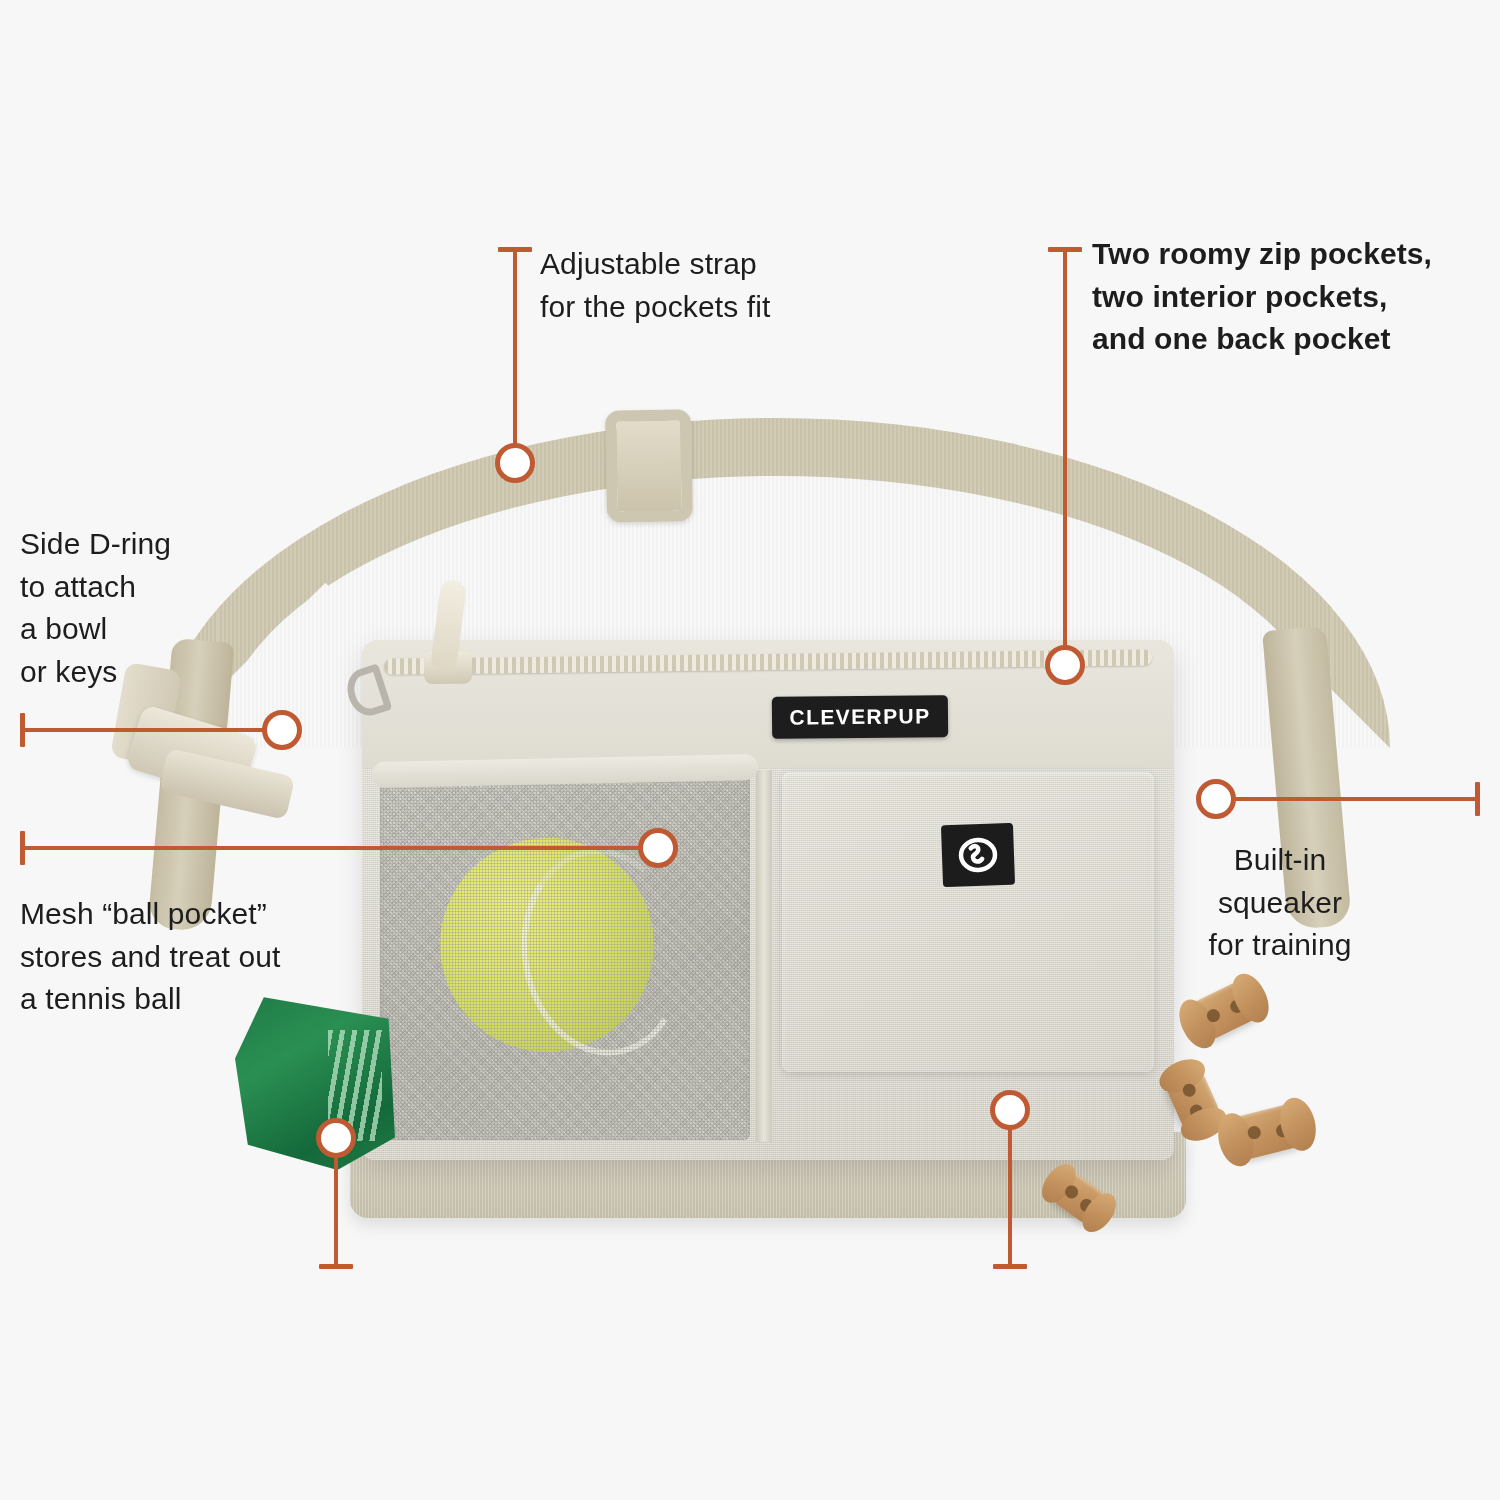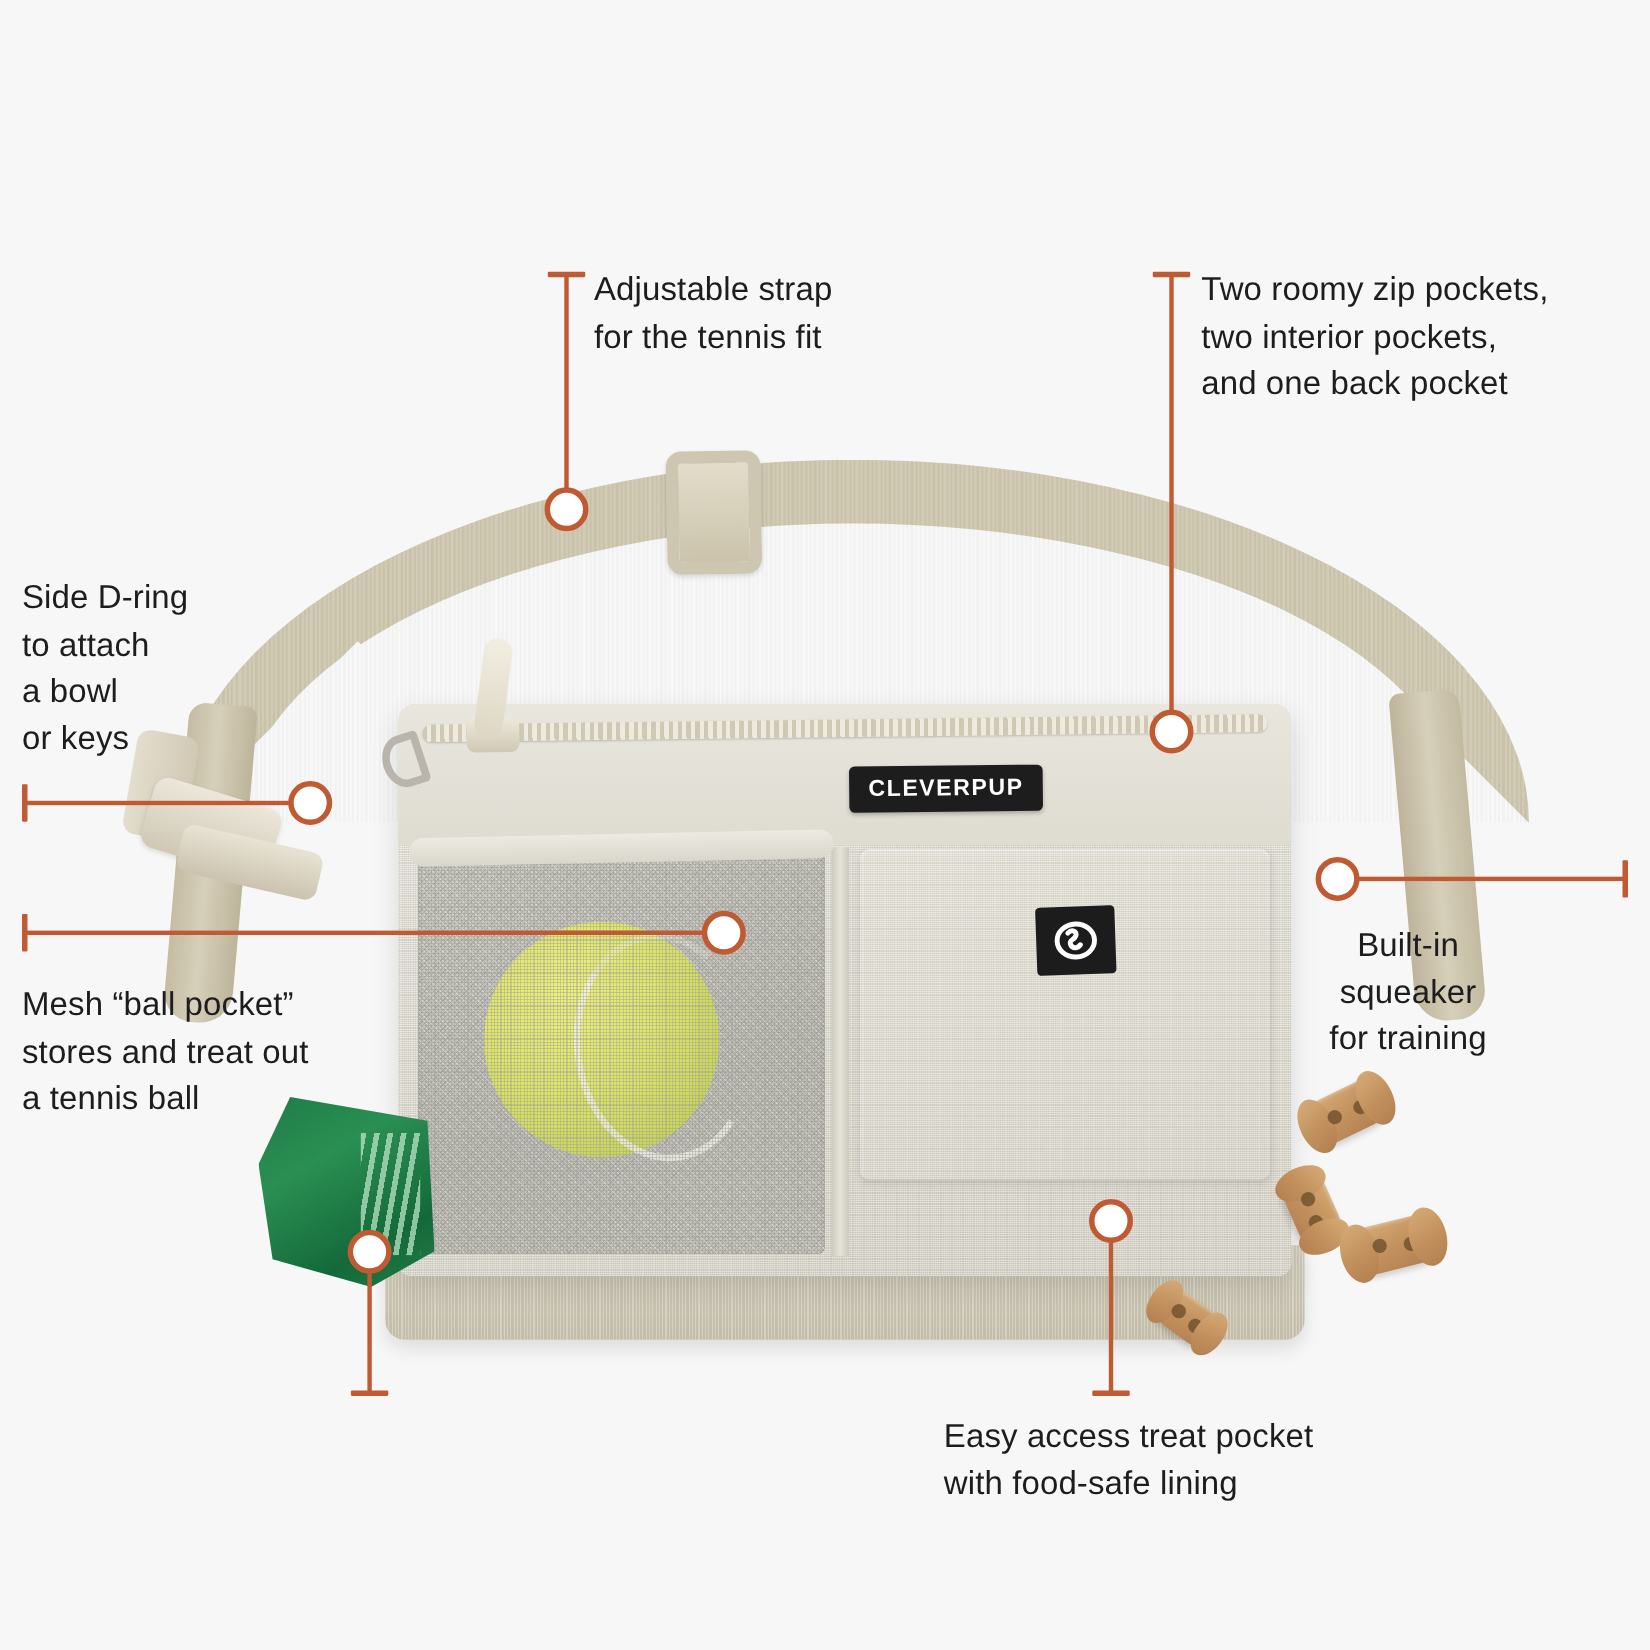--- a/index.html
+++ b/index.html
@@ -338,26 +338,26 @@
           <i style="left:13px;top:11px;"></i>
           <i style="right:12px;top:13px;"></i>
         </div>
     </div>
   </div>
 
   <div class="cap-h" style="left:498px;top:247px;"></div>
   <div class="lead-v" style="left:513px;top:250px;height:210px;"></div>
   <div class="dot" style="left:495px;top:443px;"></div>
   <div class="callout-text" style="left:540px;top:243px;width:330px;">Adjustable strap
-for the tennis fit</div>
+for the pockets fit</div>
 
   <div class="cap-h" style="left:1048px;top:247px;"></div>
   <div class="lead-v" style="left:1063px;top:250px;height:412px;"></div>
   <div class="dot" style="left:1045px;top:645px;"></div>
-  <div class="callout-text" style="left:1092px;top:243px;width:400px;">Two roomy zip pockets,
+  <div class="callout-text" style="left:1092px;top:233px;width:400px;font-weight:bold;">Two roomy zip pockets,
 two interior pockets,
 and one back pocket</div>
 
   <div class="callout-text" style="left:20px;top:523px;width:250px;">Side D-ring
 to attach
 a bowl
 or keys</div>
   <div class="cap-v" style="left:20px;top:713px;"></div>
   <div class="lead-h" style="left:22px;top:728px;width:252px;"></div>
   <div class="dot" style="left:262px;top:710px;"></div>
@@ -376,16 +376,14 @@
 squeaker
 for training</div>
 
   <div class="dot" style="left:316px;top:1118px;"></div>
   <div class="lead-v" style="left:334px;top:1156px;height:110px;"></div>
   <div class="cap-h" style="left:319px;top:1264px;"></div>
 
   <div class="dot" style="left:990px;top:1090px;"></div>
   <div class="lead-v" style="left:1008px;top:1128px;height:138px;"></div>
   <div class="cap-h" style="left:993px;top:1264px;"></div>
-  <div class="callout-text" style="left:858px;top:1285px;width:430px;">Easy access treat pocket
-with food-safe lining</div>
 
 </div>
 
 </body></html>

